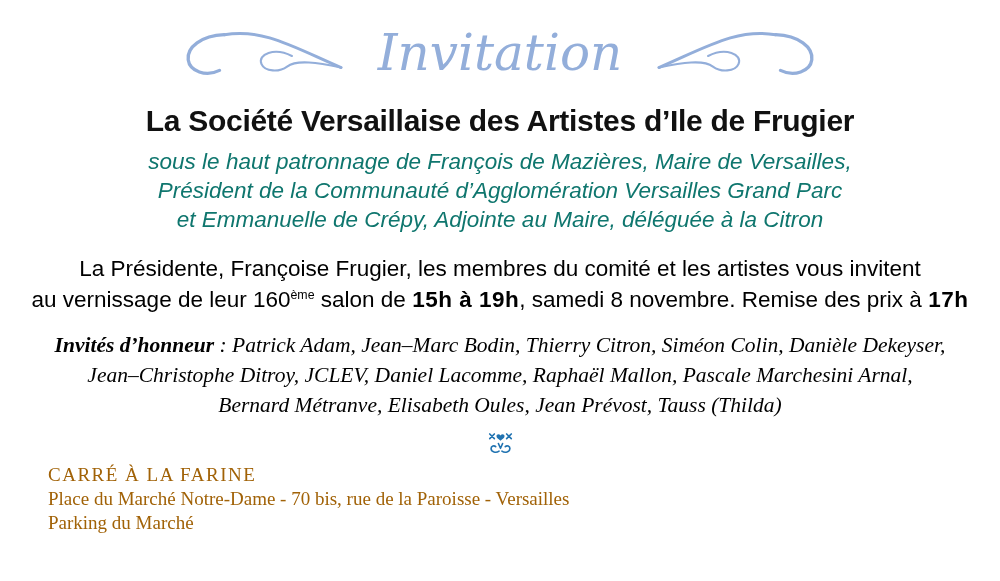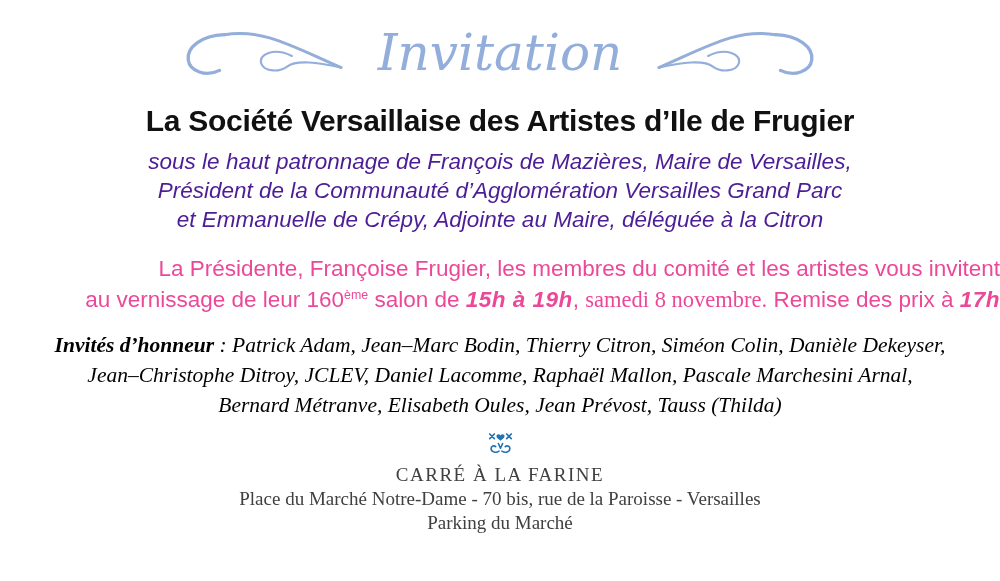--- a/index.html
+++ b/index.html
@@ -43,34 +43,34 @@
     color: #111111;
     white-space: nowrap;
   }
   
   .patronage {
     margin-top: 9px;
     text-align: center;
     font-style: italic;
     font-size: 22.5px;
     line-height: 29px;
-    color: #4c1d95;
+    color: #0f766e;
   }
   .patronage p { white-space: nowrap; }
   
   .invite {
     margin-top: 19px;
-    text-align: right;
+    text-align: center;
     font-size: 22.5px;
     line-height: 31px;
-    color: #ec4899;
+    color: #000000;
   }
   .invite p { white-space: nowrap; }
-  .invite .bold { font-weight: 700; letter-spacing: 0.5px; font-style: italic; }
-  .invite .serif-date { font-family: Liberation Serif, serif; }
+  .invite .bold { font-weight: 700; letter-spacing: 0.5px; }
+  .invite .serif-date { font-family: Liberation Sans, sans-serif; }
   .invite sup { font-size: 0.55em; vertical-align: super; line-height: 0; }
   
   .honor {
     margin-top: 15px;
     text-align: center;
     font-family: "Liberation Serif", serif;
     font-style: italic;
     font-size: 21.5px;
     line-height: 30px;
     color: #000000;
@@ -81,25 +81,26 @@
   .ornament-wrap {
     margin-top: 12px;
     text-align: center;
     color: #2173b1;
     height: 24px;
     line-height: 0;
   }
   
   .venue {
     margin-top: 7px;
-    text-align: center;
+    text-align: left;
     font-family: "Liberation Serif", serif;
     font-size: 19px;
     line-height: 24px;
-    color: #404040;
+    color: #a16207;
+    margin-left: 48px;
   }
   .venue .venue-name { letter-spacing: 1.5px; font-size: 19px; }
   .venue p { white-space: nowrap; }
   
   .website {
     margin-top: 11px;
     text-align: center;
     font-family: "Liberation Serif", serif;
     font-size: 26px;
     color: #2173b1;

